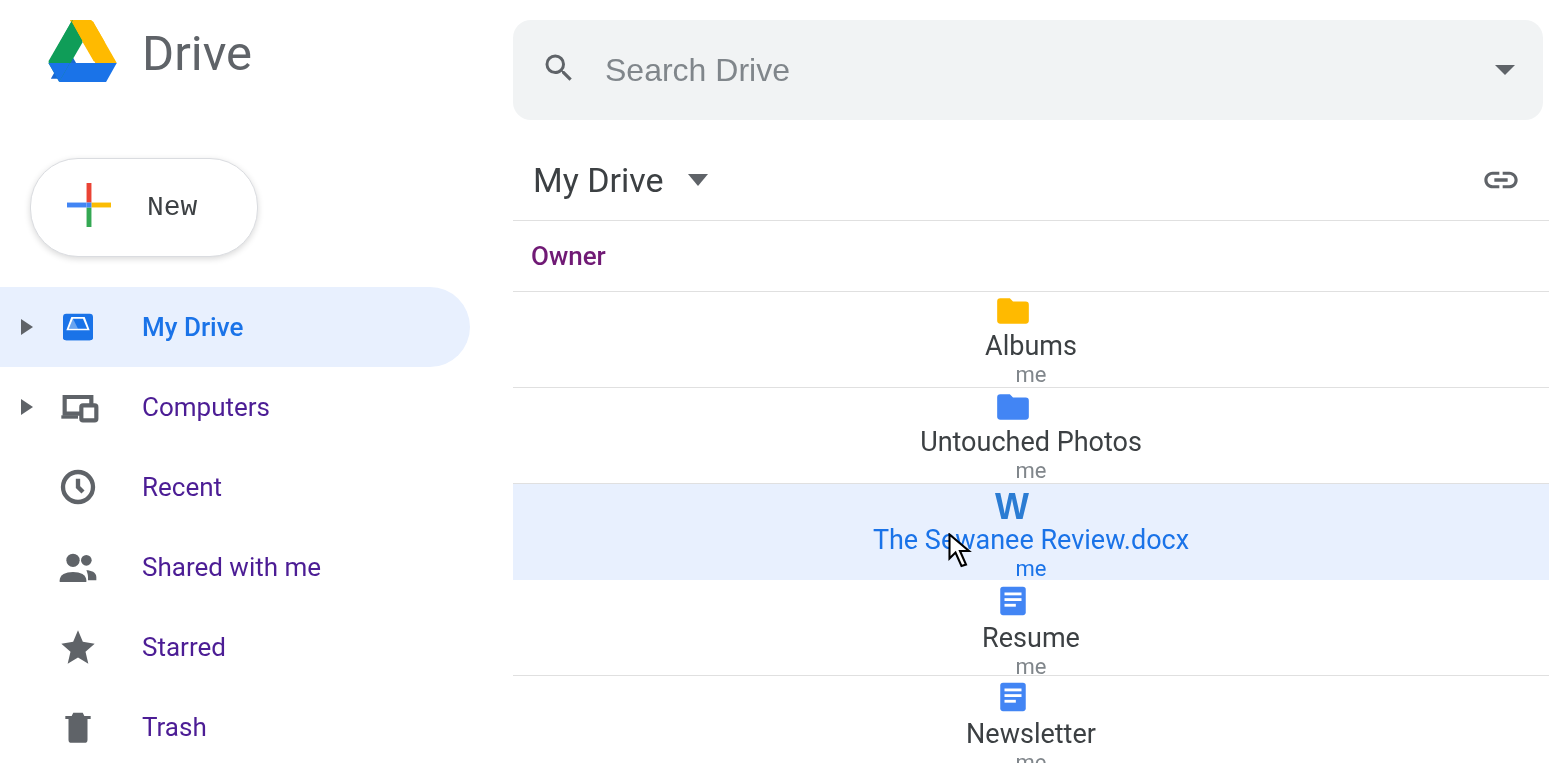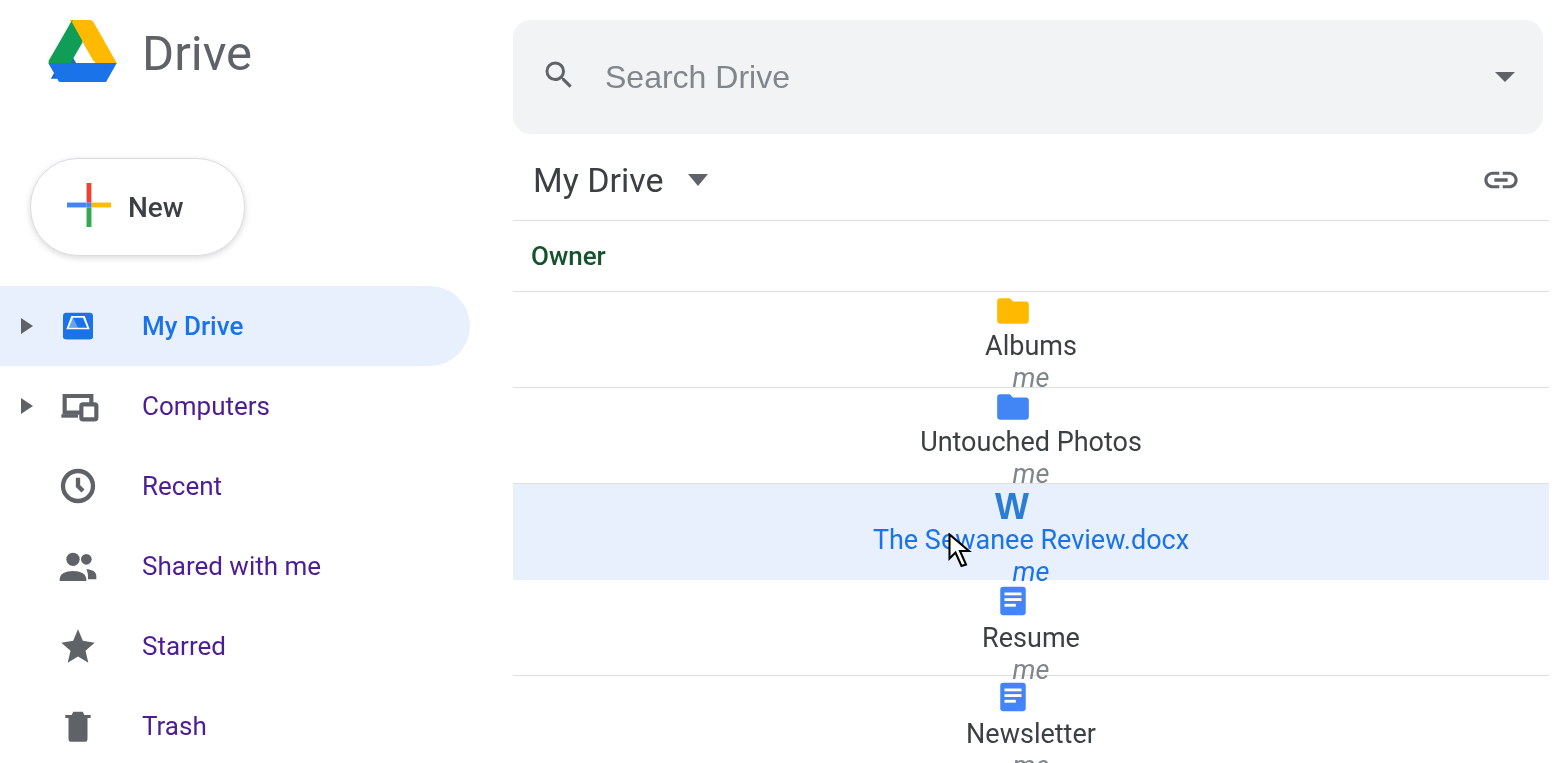--- a/index.html
+++ b/index.html
@@ -30,21 +30,21 @@
     font-weight: 400;
   }
   .search-wrap {
     flex: 1;
     padding-right: 20px;
     padding-top: 0;
   }
   .search-bar {
     background: #f1f3f4;
     border-radius: 18px;
-    height: 114px;
+    height: 100px;
     display: flex;
     align-items: center;
     padding: 0 28px;
     gap: 28px;
   }
   .search-input {
     flex: 1;
     border: none;
     background: transparent;
     font-size: 32px;
@@ -66,24 +66,25 @@
   }
   .new-btn {
     margin-left: 30px;
     margin-bottom: 30px;
     background: #fff;
     border: 1px solid #dadce0;
     border-radius: 48px;
     box-shadow: 0 2px 6px rgba(0,0,0,0.15);
     display: flex;
     align-items: center;
-    gap: 17px;
+    gap: 36px;
     padding: 24px 60px 24px 36px;
     width: max-content;
     cursor: pointer;
+    font-family: Liberation Mono, monospace;
   }
   .new-btn span.label {
     font-size: 28px;
     color: #3c4043;
     font-weight: 500;
   }
   .nav {
     display: flex;
     flex-direction: column;
   }
@@ -159,21 +160,21 @@
     border-bottom: 1px solid #e0e0e0;
   }
   .col-name {
     flex: 1;
     font-size: 26px;
     color: #5f6368;
     font-weight: 500;
   }
   .col-owner {
     font-size: 26px;
-    color: #14532d;
+    color: #701a75;
     font-weight: 500;
     padding-right: 0;
   }
   .file-row {
     display: flex;
     align-items: center;
     height: 96px;
     border-bottom: 1px solid #e0e0e0;
     padding-left: 40px;
     padding-right: 40px;
@@ -184,23 +185,22 @@
     width: 44px; height: 44px;
     display: flex; align-items: center; justify-content: center;
     margin-right: 36px;
   }
   .file-row .file-name {
     flex: 1;
     font-size: 27px;
     color: #3c4043;
   }
   .file-row .file-owner {
-    font-size: 27px;
+    font-size: 22px;
     color: #80868b;
-    font-style: italic;
   }
   .file-row.selected {
     background: #e8f0fe;
     border-bottom-color: #e8f0fe;
   }
   .file-row.selected .file-name,
   .file-row.selected .file-owner { color: #1a73e8; }
   .cursor-pointer-overlay {
     position: absolute;
     pointer-events: none;

